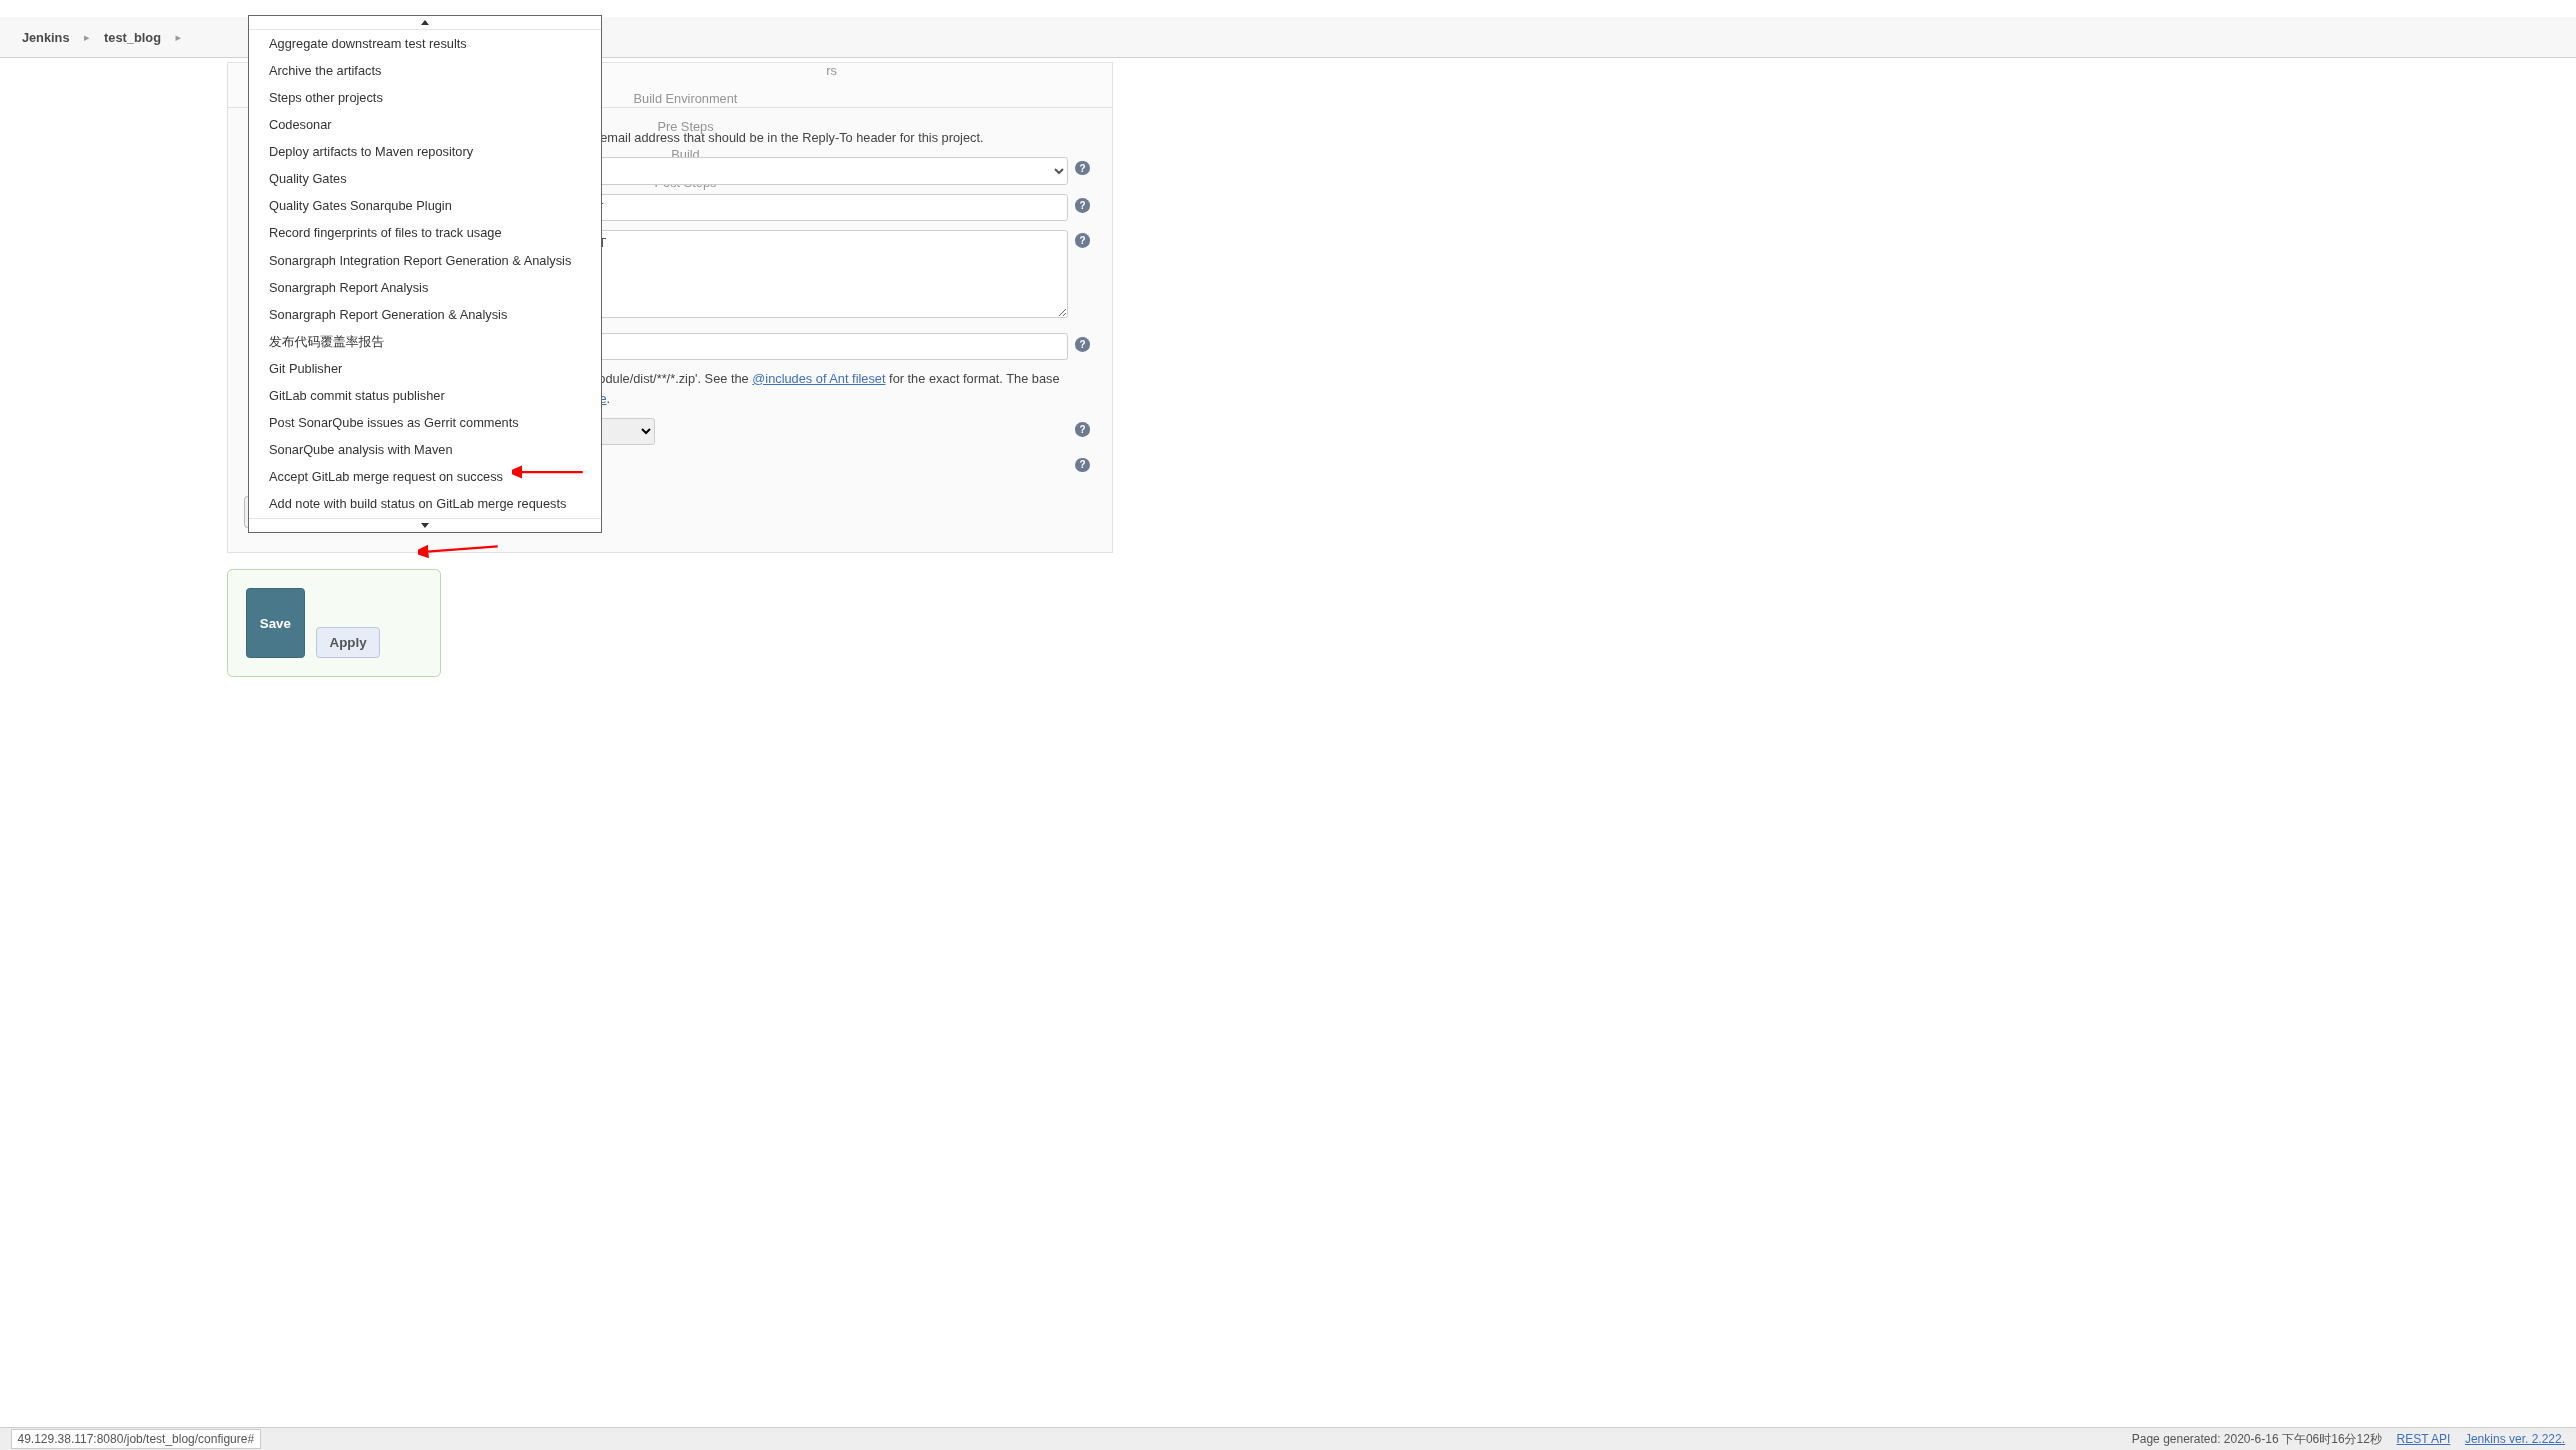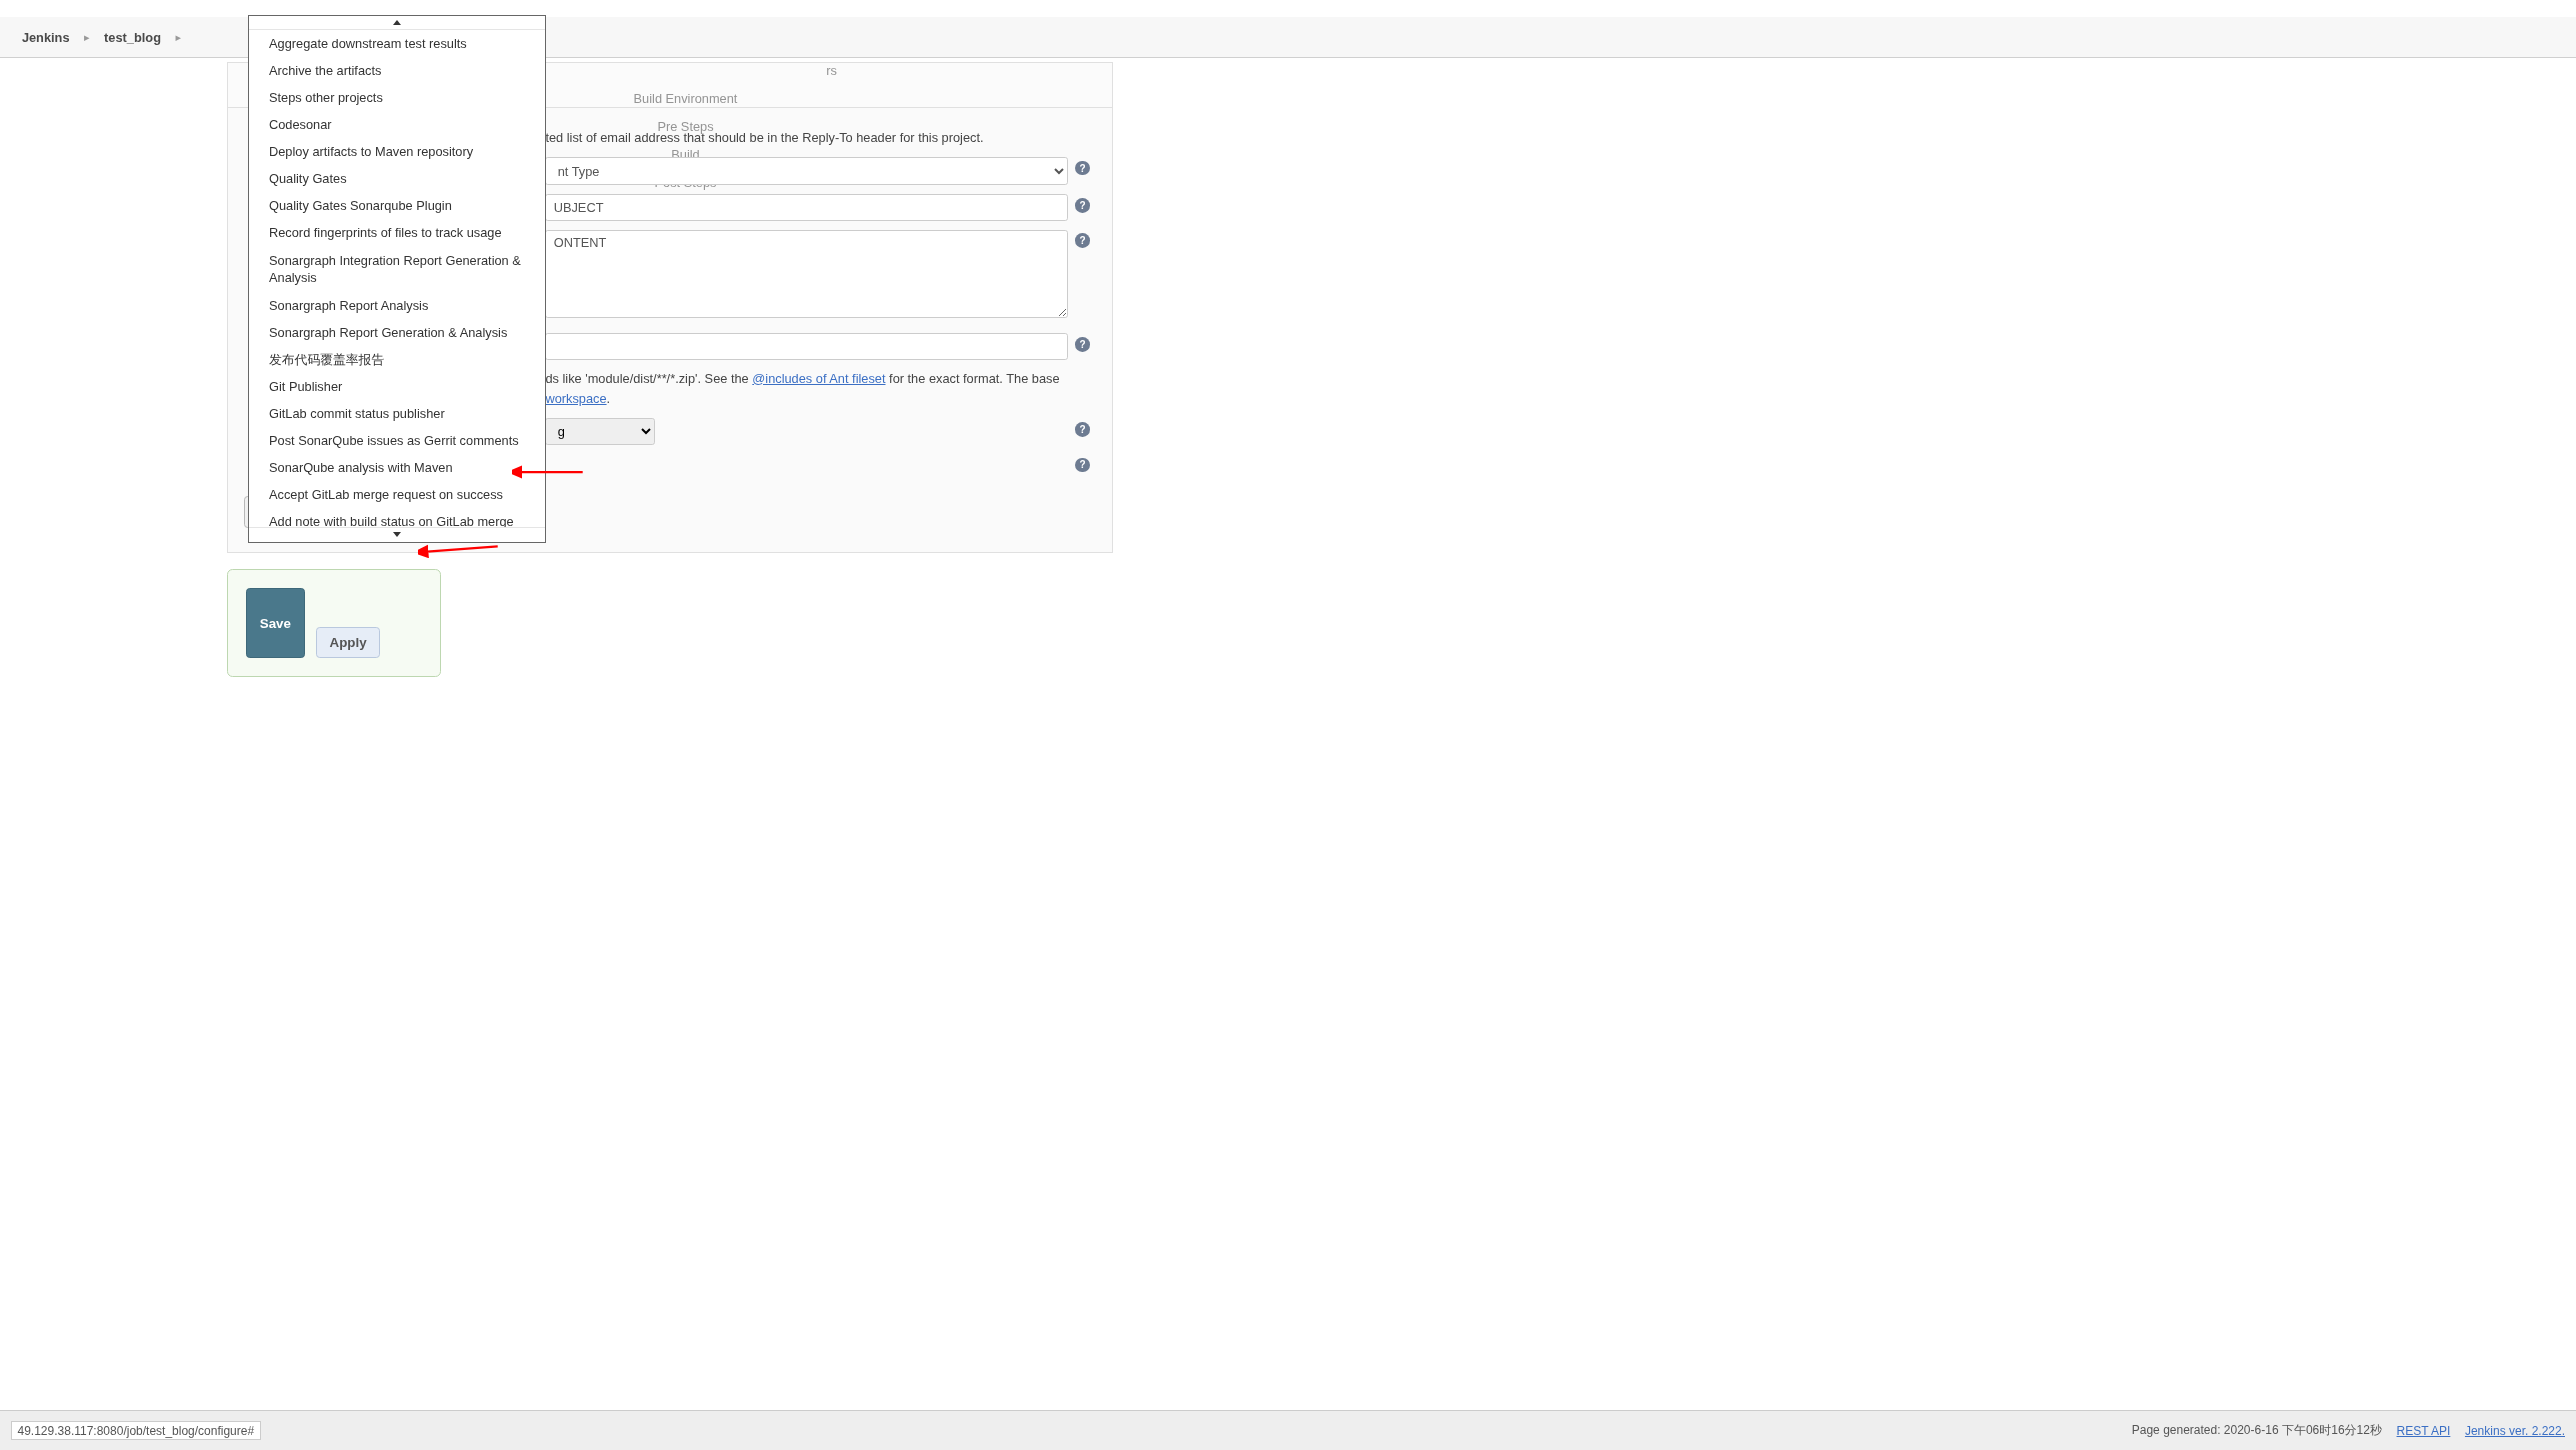--- a/index.html
+++ b/index.html
@@ -34,38 +34,38 @@
 
 .btn { padding:7.3px 12.8px; border:0.9px solid #b8b8b8; border-radius:3.7px; background:#f1f1f1; color:#555; font-weight:bold; cursor:pointer; }
 .btn-dark { background:#4a788b; color:#fff; border-color:#3e6879; }
 .btn-light { background:#e6edf7; color:#555; border-color:#b9c8de;margin-top:39px; }
 .add-action-btn { display:inline-flex; align-items:center; gap:7.3px; }
 .caret-down { width:0; height:0; border-left:4.6px solid transparent; border-right:4.6px solid transparent; border-top:5.5px solid #555; }
 
 .adv-row { display:flex; justify-content:flex-end; margin-top:14.6px; }
 
 
-.dd-panel { position:absolute; left:248px; top:14.6px; width:298px; border:0.9px solid #666; background:#fff; z-index:50; }
+.dd-panel { position:absolute; left:248px; top:14.6px; width:354px; border:0.9px solid #666; background:#fff; z-index:50; }
 .dd-toparrow,.dd-botarrow { height:14.6px; display:flex; align-items:center; justify-content:center; background:#fff; border-bottom:0.9px solid #e5e5e5; cursor:pointer; }
 .dd-botarrow{ border-bottom:0; border-top:0.9px solid #e5e5e5; }
 .dd-arrow-up { width:0;height:0;border-left:4.6px solid transparent;border-right:4.6px solid transparent;border-bottom:5.5px solid #333; }
 .dd-arrow-down { width:0;height:0;border-left:4.6px solid transparent;border-right:4.6px solid transparent;border-top:5.5px solid #333; }
 .dd-list { max-height:497px; overflow:hidden; }
 .dd-item { padding:4.6px 20px; font-size:12.8px; color:#333; cursor:pointer; line-height:1.4; }
 
 
 .annot-arrow { position:absolute; z-index:60; }
 .annot-arrow svg { display:block; }
 
 
 .savebar { width:214px; border:0.9px solid #bdd7b0; border-radius:5.5px; background:#f6fbf3; padding:18px 18px; margin-top:-84px; margin-left:0; display:flex; gap:11px; position:relative; z-index:2; }
 .outer-wrap { width:886px; }
 
 
-.footer { position:fixed; bottom:0; left:0; right:0; height:40px; background:#eee; border-top:0.9px solid #ccc; display:flex; align-items:center; justify-content:space-between; padding:0 11px; font-size:12px; color:#555; }
+.footer { position:fixed; bottom:0; left:0; right:0; height:23px; background:#eee; border-top:0.9px solid #ccc; display:flex; align-items:center; justify-content:space-between; padding:0 11px; font-size:12px; color:#555; }
 .footer .right { display:flex; align-items:center; gap:14.6px; }
 .footer a { color:#3b6fc4; text-decoration:underline; cursor:pointer; }
 .urlbox { background:#fff; border:0.9px solid #ccc; padding:1.8px 5.5px; font-size:12px; }
 
 </style>
 </head>
 <body>
 
 <div class="topnav">
   <a class="crumb-link">Jenkins</a>

